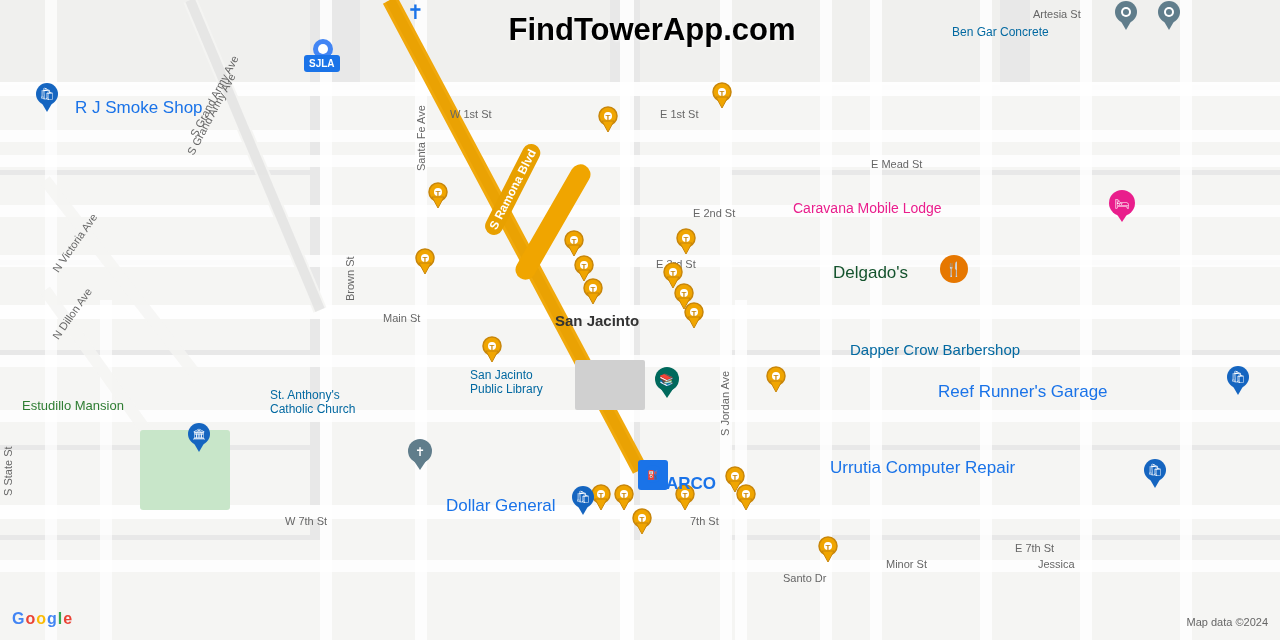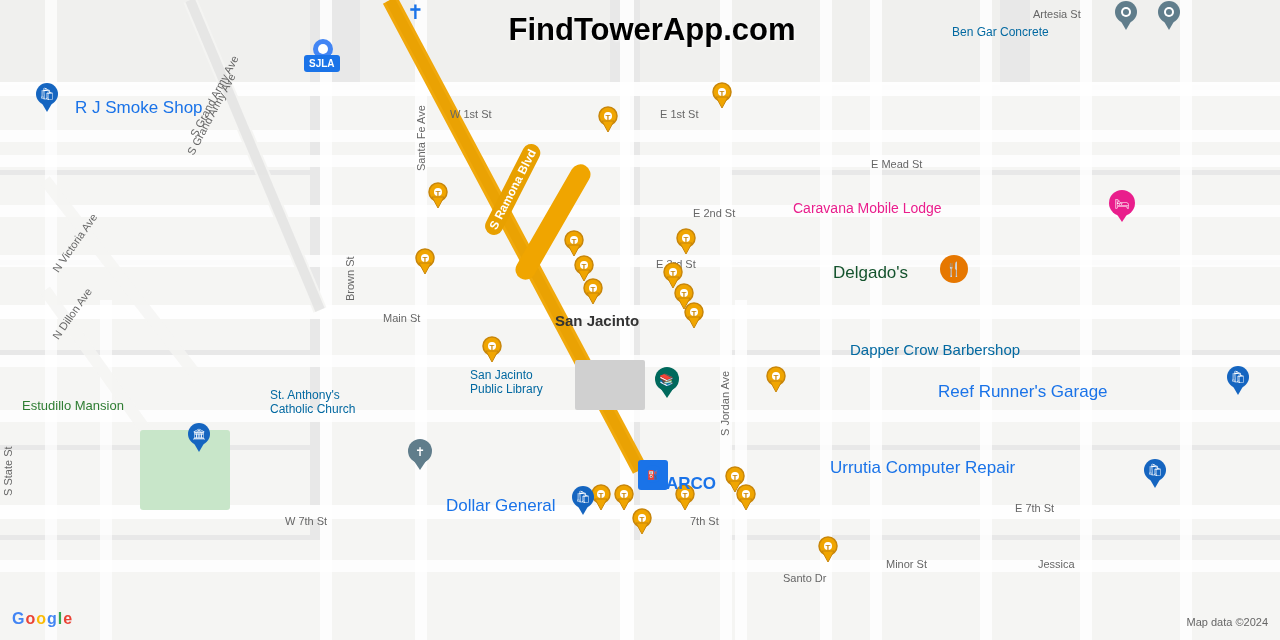--- a/index.html
+++ b/index.html
@@ -428,21 +428,21 @@
   </div>
 
   <div class="road-label" style="left:1010px;top:8px;margin-left:23px;">Artesia St</div>
   <div class="road-label" style="left:450px;top:108px;">W 1st St</div>
   <div class="road-label" style="left:660px;top:108px;">E 1st St</div>
   <div class="road-label" style="left:835px;top:158px;margin-left:36px;">E Mead St</div>
   <div class="road-label" style="left:693px;top:207px;">E 2nd St</div>
   <div class="road-label" style="left:656px;top:258px;">E 3rd St</div>
   <div class="road-label" style="left:383px;top:312px;">Main St</div>
   <div class="road-label" style="left:555px;top:312px;font-size:15px;font-weight:600;color:#333;">San Jacinto</div>
-  <div class="road-label" style="left:1015px;top:502px;text-align:right;">E 7th St</div>
+  <div class="road-label" style="left:1015px;top:542px;text-align:right;">E 7th St</div>
   <div class="road-label" style="left:285px;top:515px;">W 7th St</div>
   <div class="road-label" style="left:690px;top:515px;">7th St</div>
   <div class="road-label" style="left:783px;top:572px;">Santo Dr</div>
   <div class="road-label" style="left:886px;top:558px;">Minor St</div>
   <div class="road-label" style="left:1038px;top:558px;">Jessica</div>
 
   <div style="position:absolute;left:490px;top:225px;font-size:12px;font-weight:bold;color:#fff;background:#e8a000;padding:2px 6px;border-radius:10px;transform:rotate(-63deg);transform-origin:left center;white-space:nowrap;z-index:9;">S Ramona Blvd</div>
 
   <div style="position:absolute;left:190px;top:148px;font-size:11px;color:#666;transform:rotate(-62deg);transform-origin:left center;white-space:nowrap;z-index:4;">S Grand Army Ave</div>
   <div style="position:absolute;left:193px;top:130px;font-size:11px;color:#666;transform:rotate(-62deg);transform-origin:left center;white-space:nowrap;z-index:4;">S Grand Army Ave</div>

